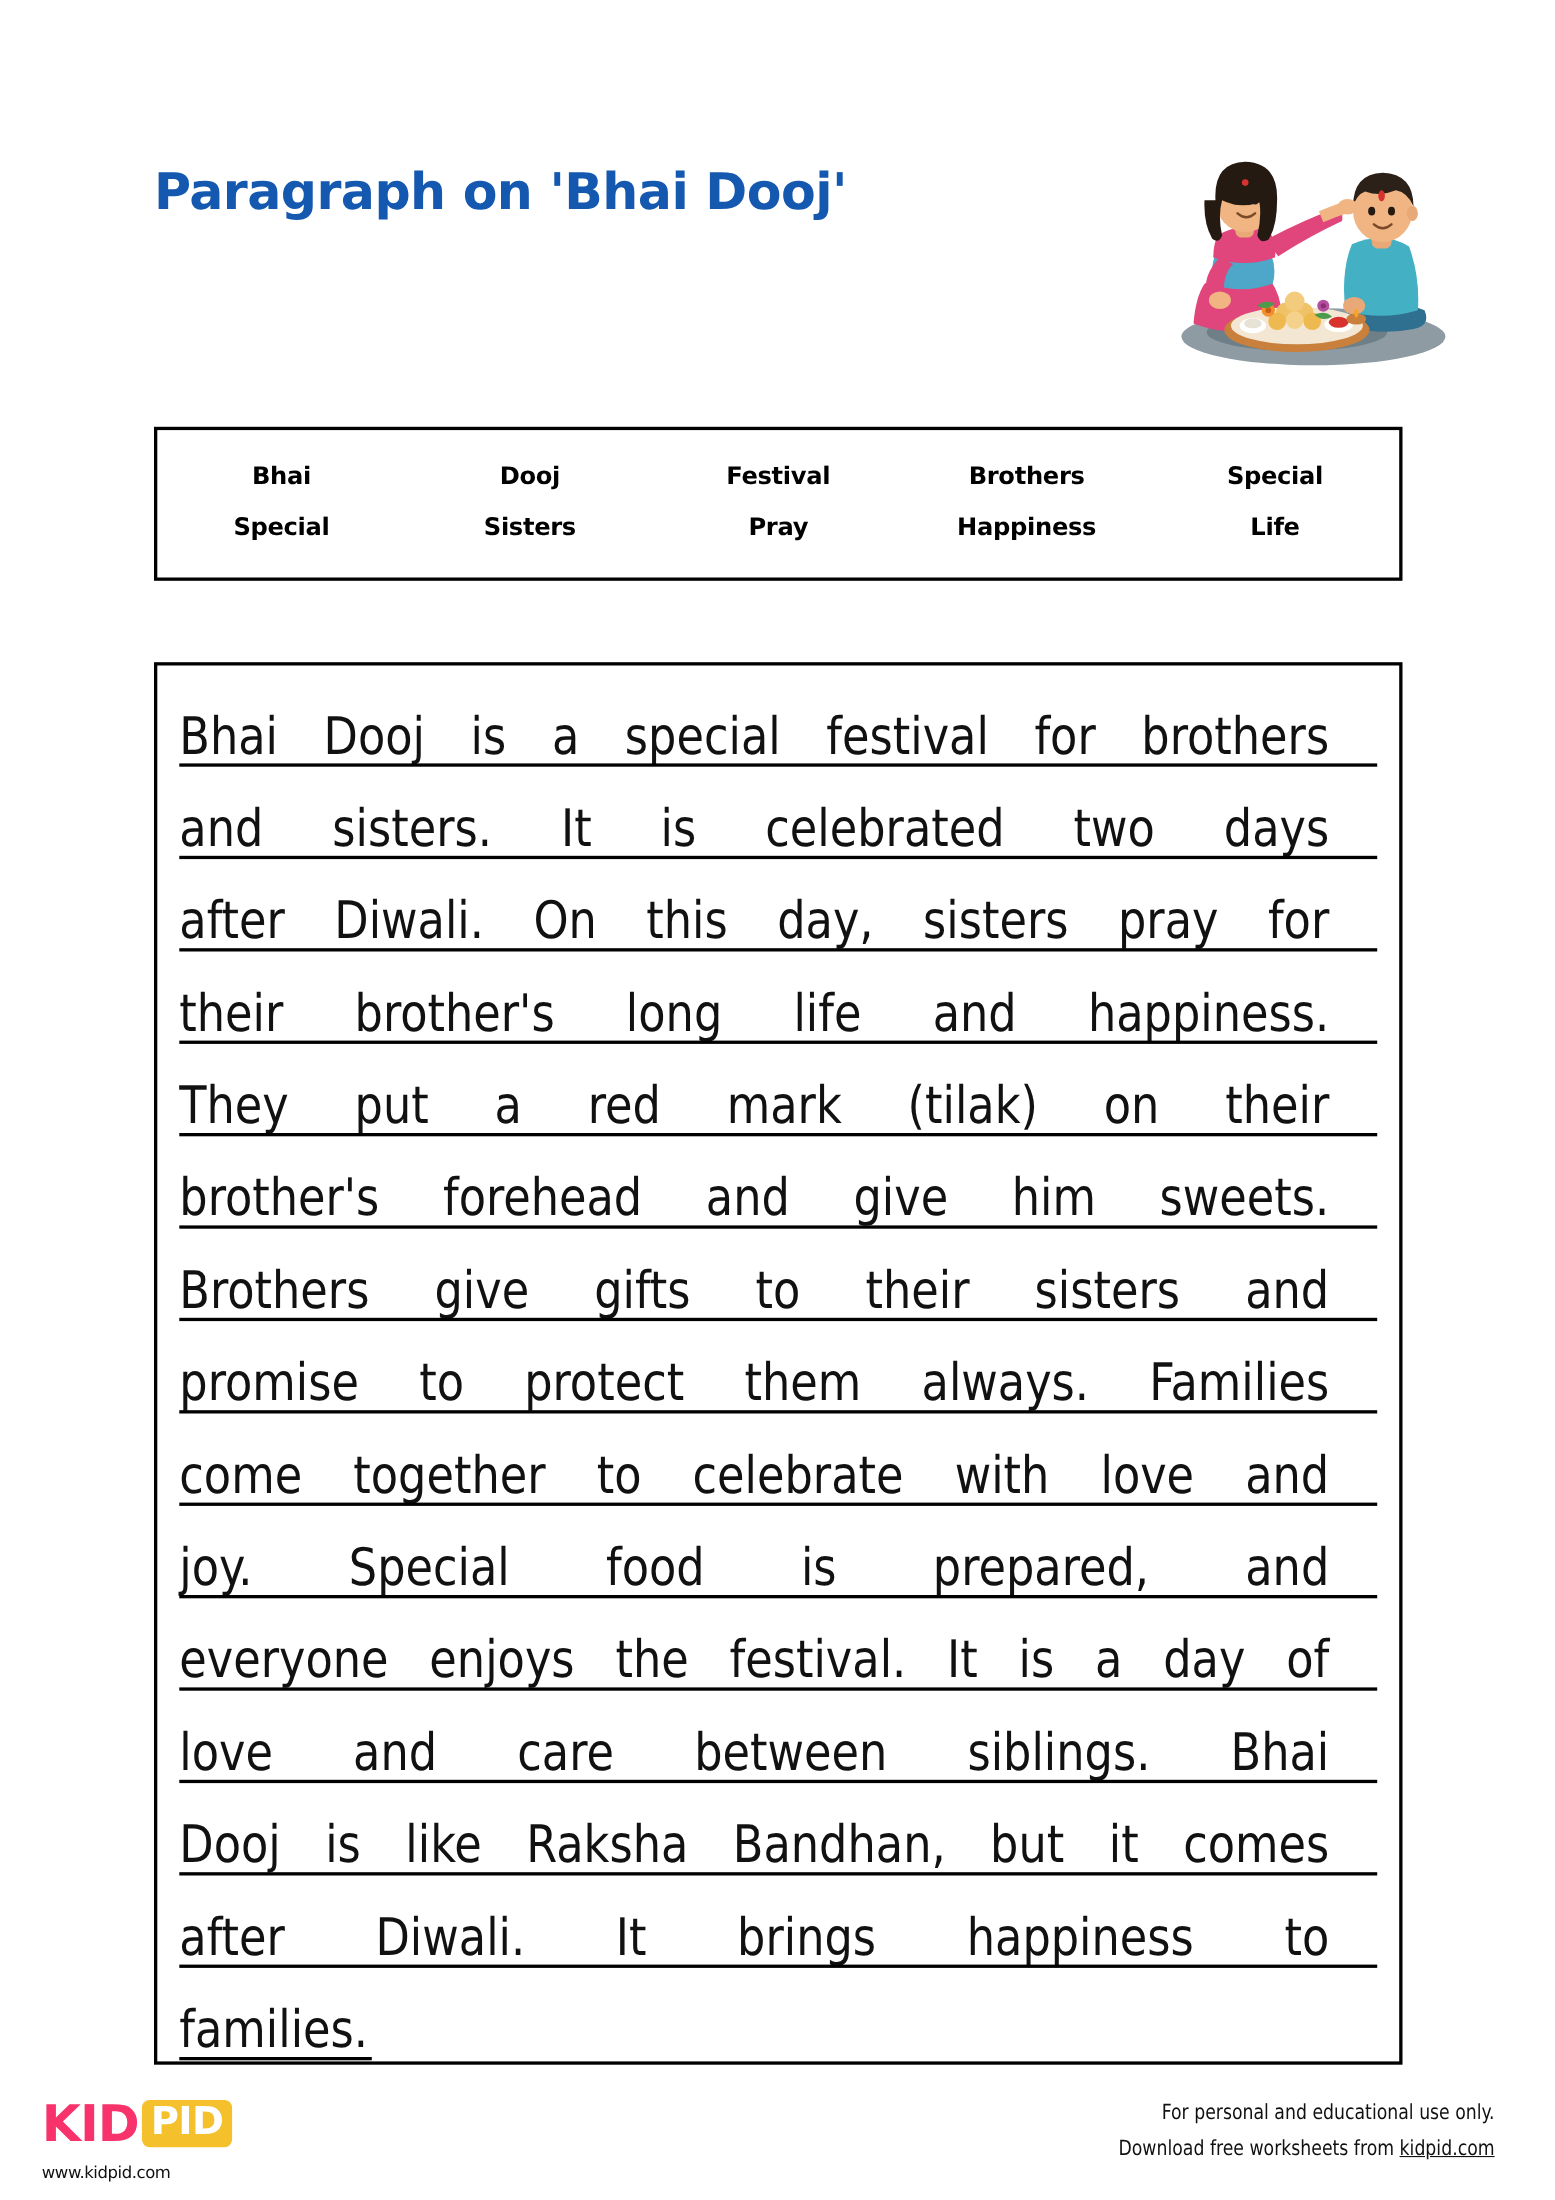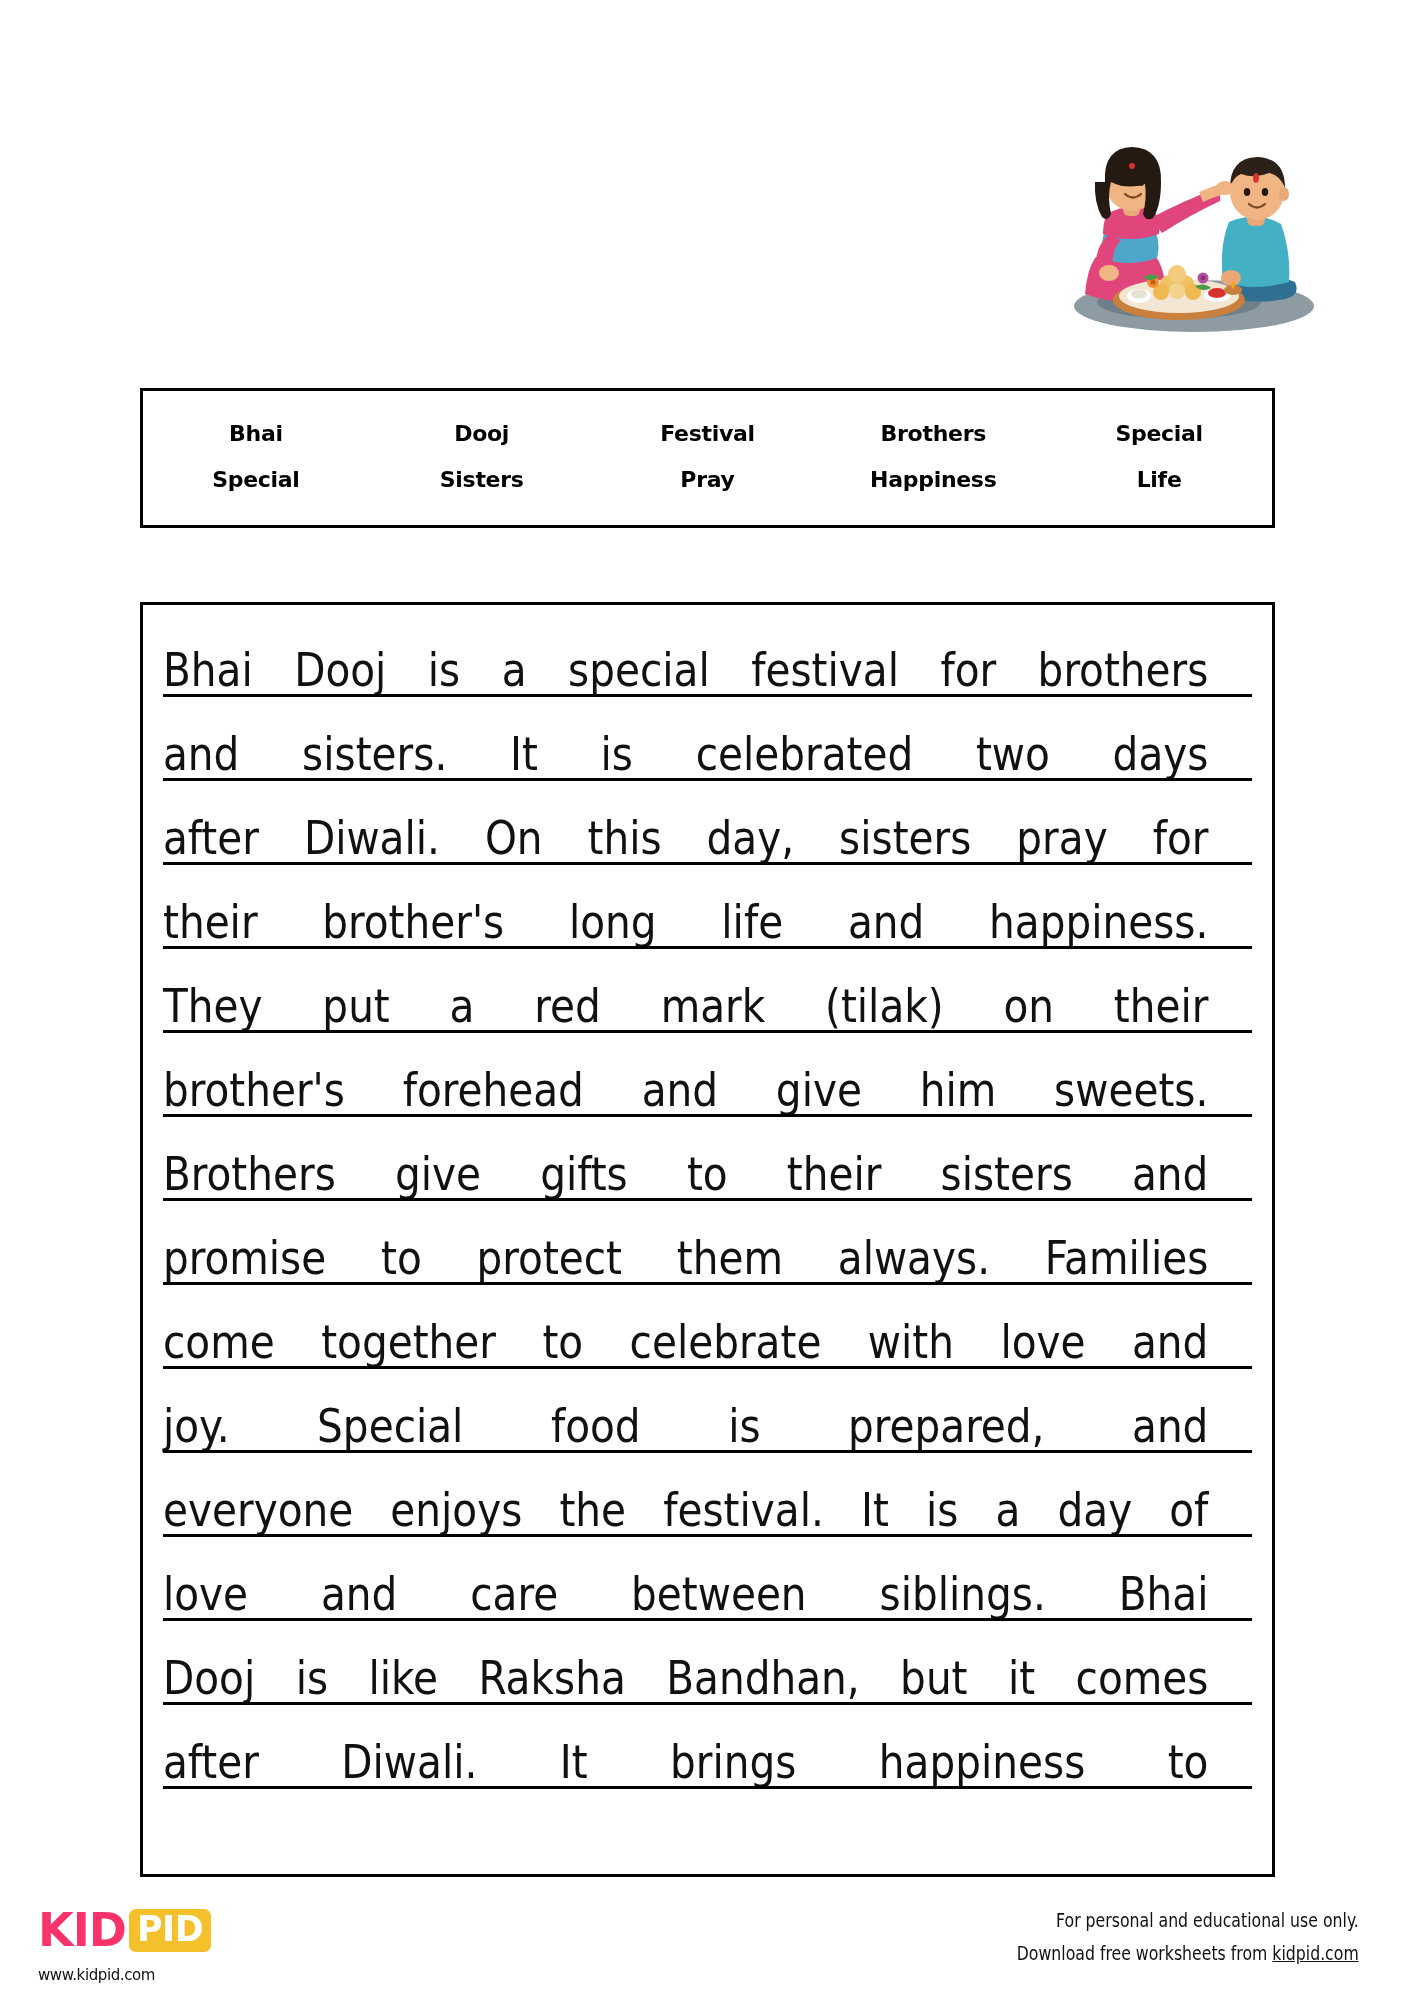--- a/index.html
+++ b/index.html
@@ -195,20 +195,21 @@
   .footer-right .link {
     text-decoration: underline;
   }
 </style>
 </head>
 <body>
 
 <div class="page">
 
   <div class="header">
+    <div class="title">Paragraph on 'Bhai Dooj'</div>
   </div>
 
   <div class="illustration">
     <svg viewBox="0 0 330 215" xmlns="http://www.w3.org/2000/svg">
 
       <ellipse cx="165" cy="176" rx="120" ry="26" fill="#8e9ba3"></ellipse>
       <ellipse cx="150" cy="172" rx="82" ry="17" fill="#6f7f88"></ellipse>
 
       <path d="M196 150 q36 -12 70 2 q6 14 -10 17 q-30 6 -58 -2 z" fill="#2f6f8f"></path>
 
@@ -470,20 +471,26 @@
         <div class="txt justify">
           <span class="w">after</span>
           <span class="w">Diwali.</span>
           <span class="w">It</span>
           <span class="w">brings</span>
           <span class="w">happiness</span>
           <span class="w">to</span>
         </div>
         <div class="rule" style="width: 100%;"></div>
       </div>
+      <div class="answer-line">
+        <div class="txt left">
+          <span class="w">families.</span>
+        </div>
+        <div class="rule" style="width: 175px;"></div>
+      </div>
     </div>
 
   <div class="footer">
     <div class="logo-wrap">
       <div class="logo-marks">
         <span class="logo-kid">KID</span>
         <span class="logo-pid-box">
           <span class="logo-pid">PID</span>
         </span>
       </div>

